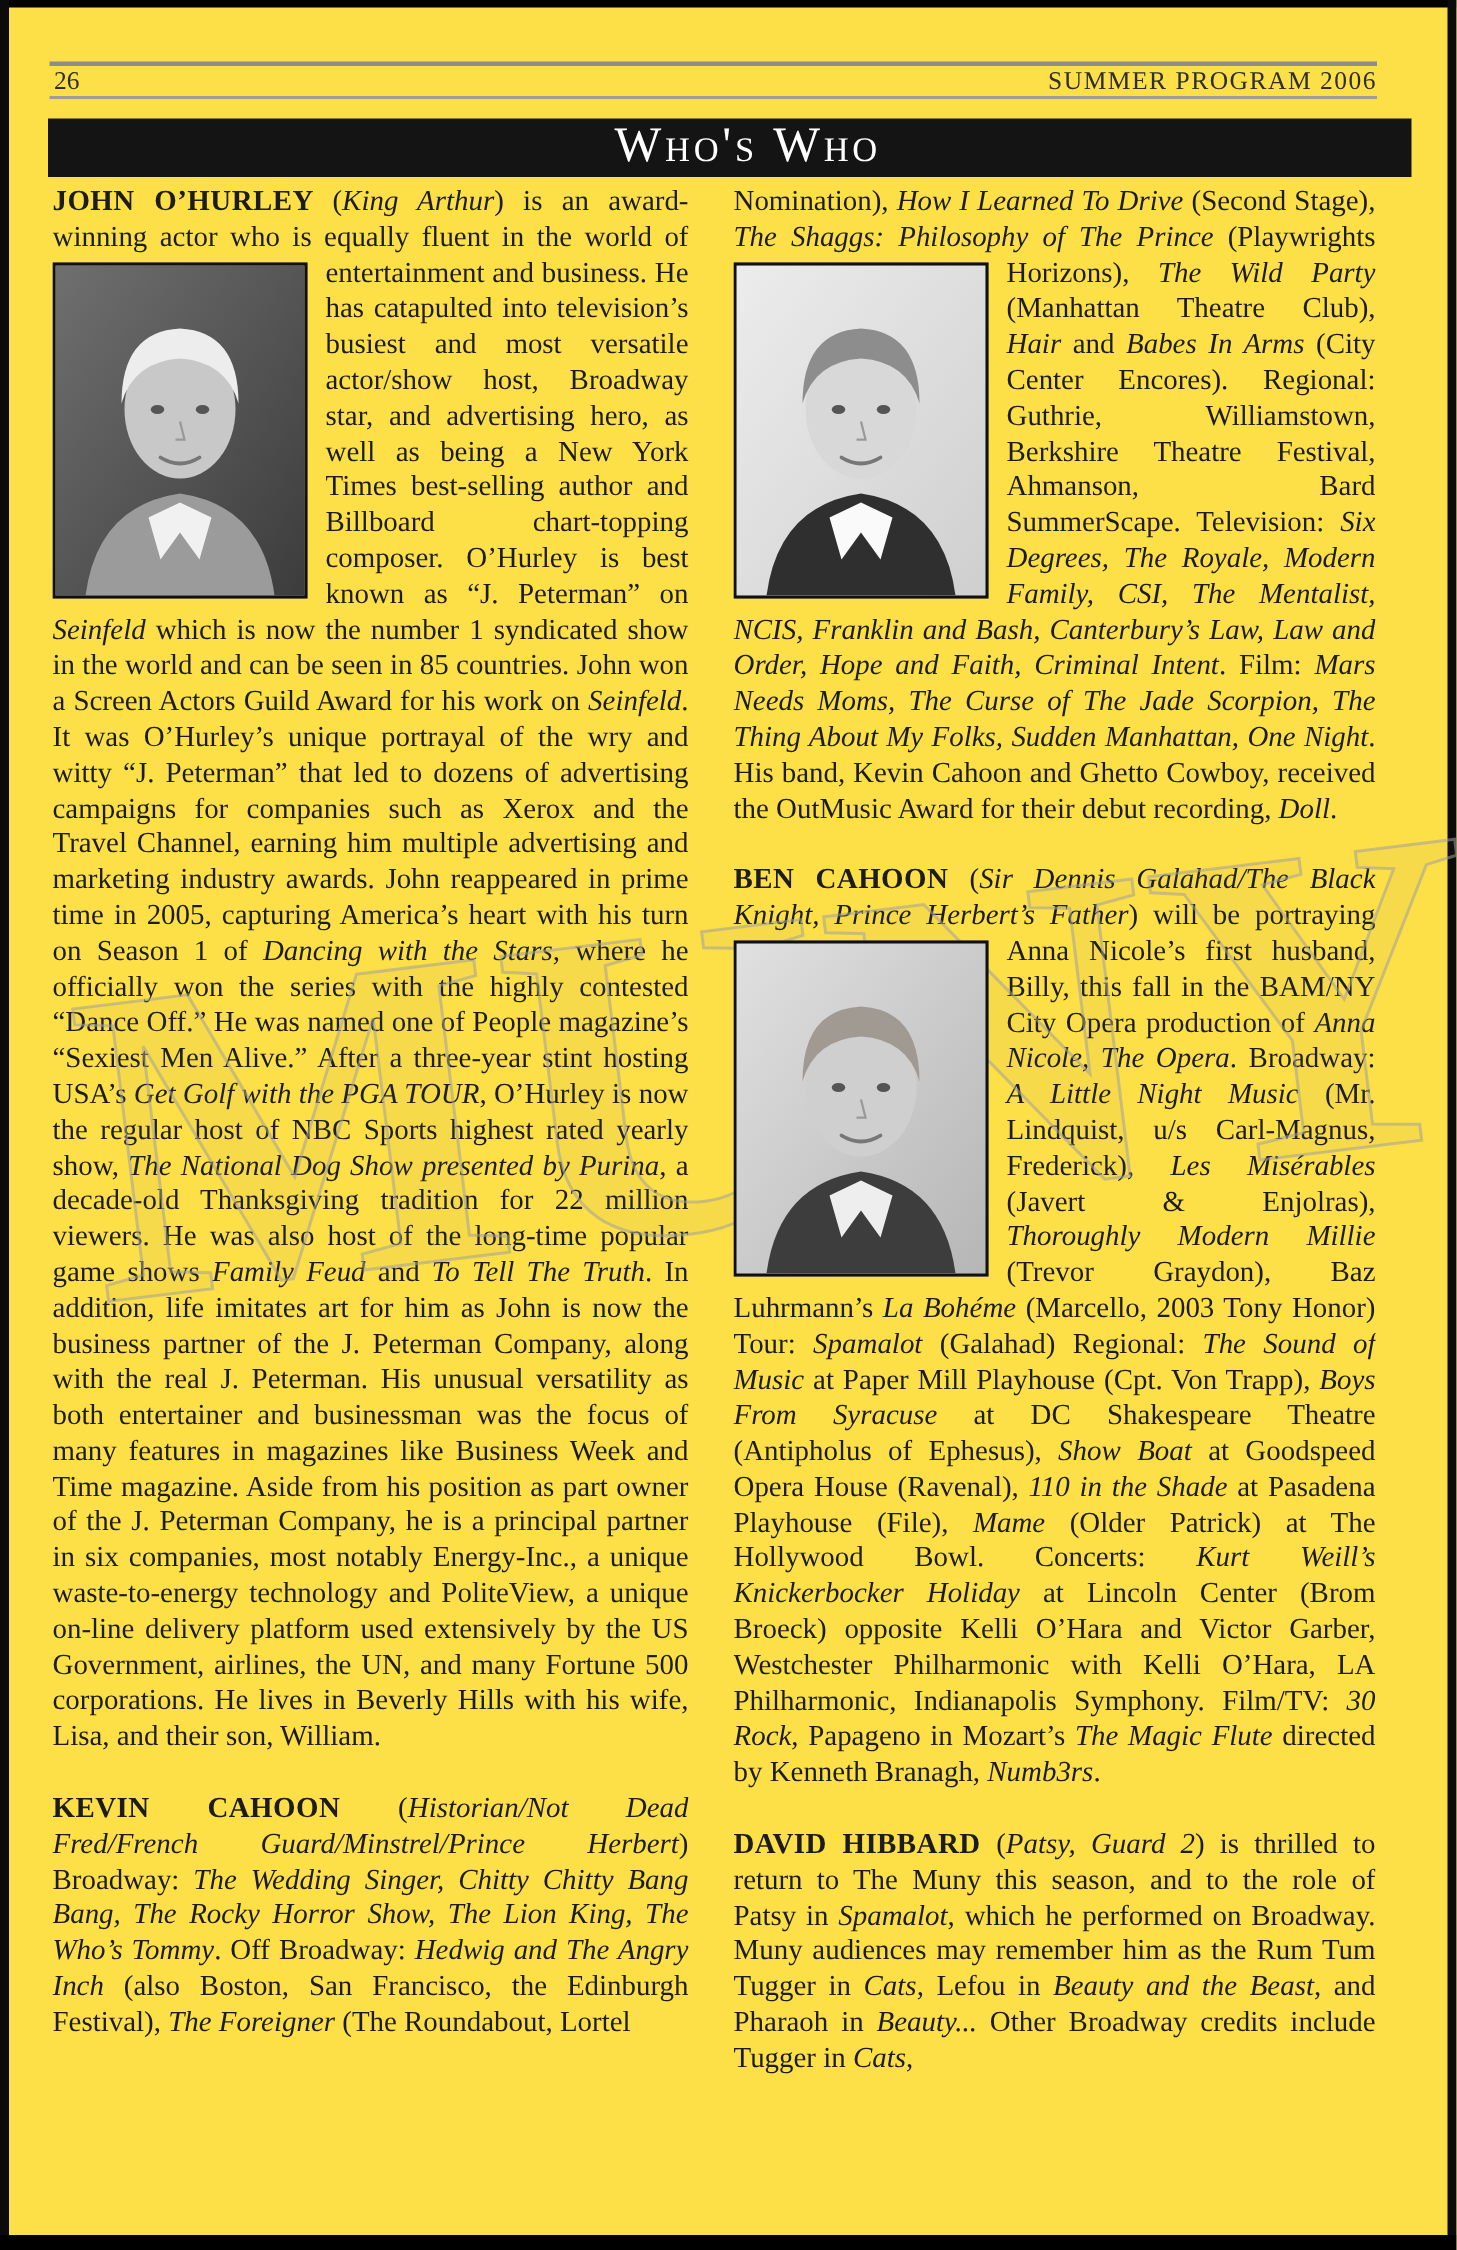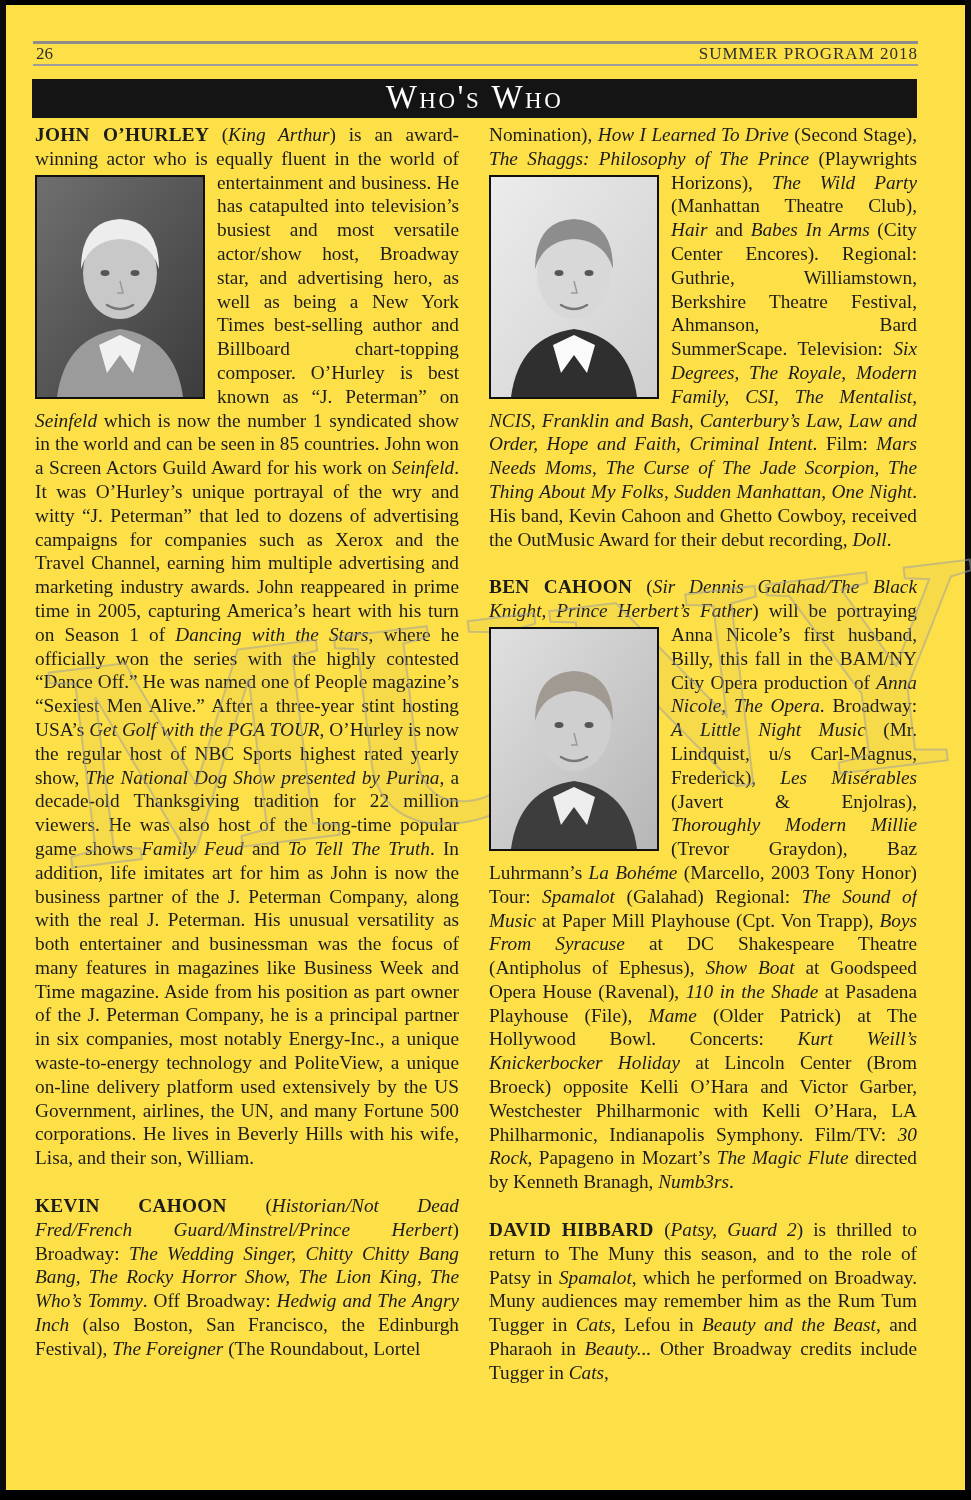--- a/index.html
+++ b/index.html
@@ -14,21 +14,21 @@
   .edge-right{position:absolute;left:965px;top:0;width:6px;height:1500px;background:#0b0b0b;}
   .edge-bottom{position:absolute;left:0;top:1490px;width:971px;height:10px;background:#000;}
 
   
   .rule-thick{position:absolute;left:33px;top:41px;width:885px;height:3px;background:#8d8d8d;}
   .rule-thin{position:absolute;left:33px;top:64px;width:885px;height:2px;background:#9d9d9d;}
   .pageno{position:absolute;left:36px;top:44px;font-size:17px;color:#2e2e2e;}
   .program{position:absolute;left:33px;top:44px;width:885px;text-align:right;
     font-size:17px;letter-spacing:1px;color:#2e2e2e;}
   .banner{position:absolute;left:32px;top:79px;width:885px;height:39px;background:#141414;
-    text-align:center;}
+    text-align:center;padding-left:24px;}
   .banner-text{display:inline-block;color:#fff;font-variant:small-caps;
     font-size:33px;line-height:37px;letter-spacing:2.5px;}
 
   
   .watermark{
     position:absolute;left:55px;top:618px;width:920px;z-index:5;pointer-events:none;
     font-size:300px;line-height:1;letter-spacing:2px;font-weight:bold;
     color:rgba(120,120,120,0.05);
     -webkit-text-stroke:2px rgba(160,160,160,0.55);
     transform:rotate(-7deg);transform-origin:left center;
@@ -55,21 +55,21 @@
 
 <div class="page">
 
   <div class="edge-top"></div>
   <div class="edge-left"></div>
   <div class="edge-right"></div>
   <div class="edge-bottom"></div>
 
   <div class="rule-thick"></div>
   <span class="pageno">26</span>
-  <div class="program">SUMMER PROGRAM 2018</div>
+  <div class="program">SUMMER PROGRAM 2006</div>
   <div class="rule-thin"></div>
 
   <div class="banner">
     <span class="banner-text">Who's Who</span>
   </div>
 
   <div class="watermark">MUNY</div>
 
   <div class="col col-left" id="col-left">
       <p class="bio"><b>JOHN O’HURLEY </b>(<i>King Arthur</i>) is an award-winning actor who is equally fluent in the world <span class="photo">

